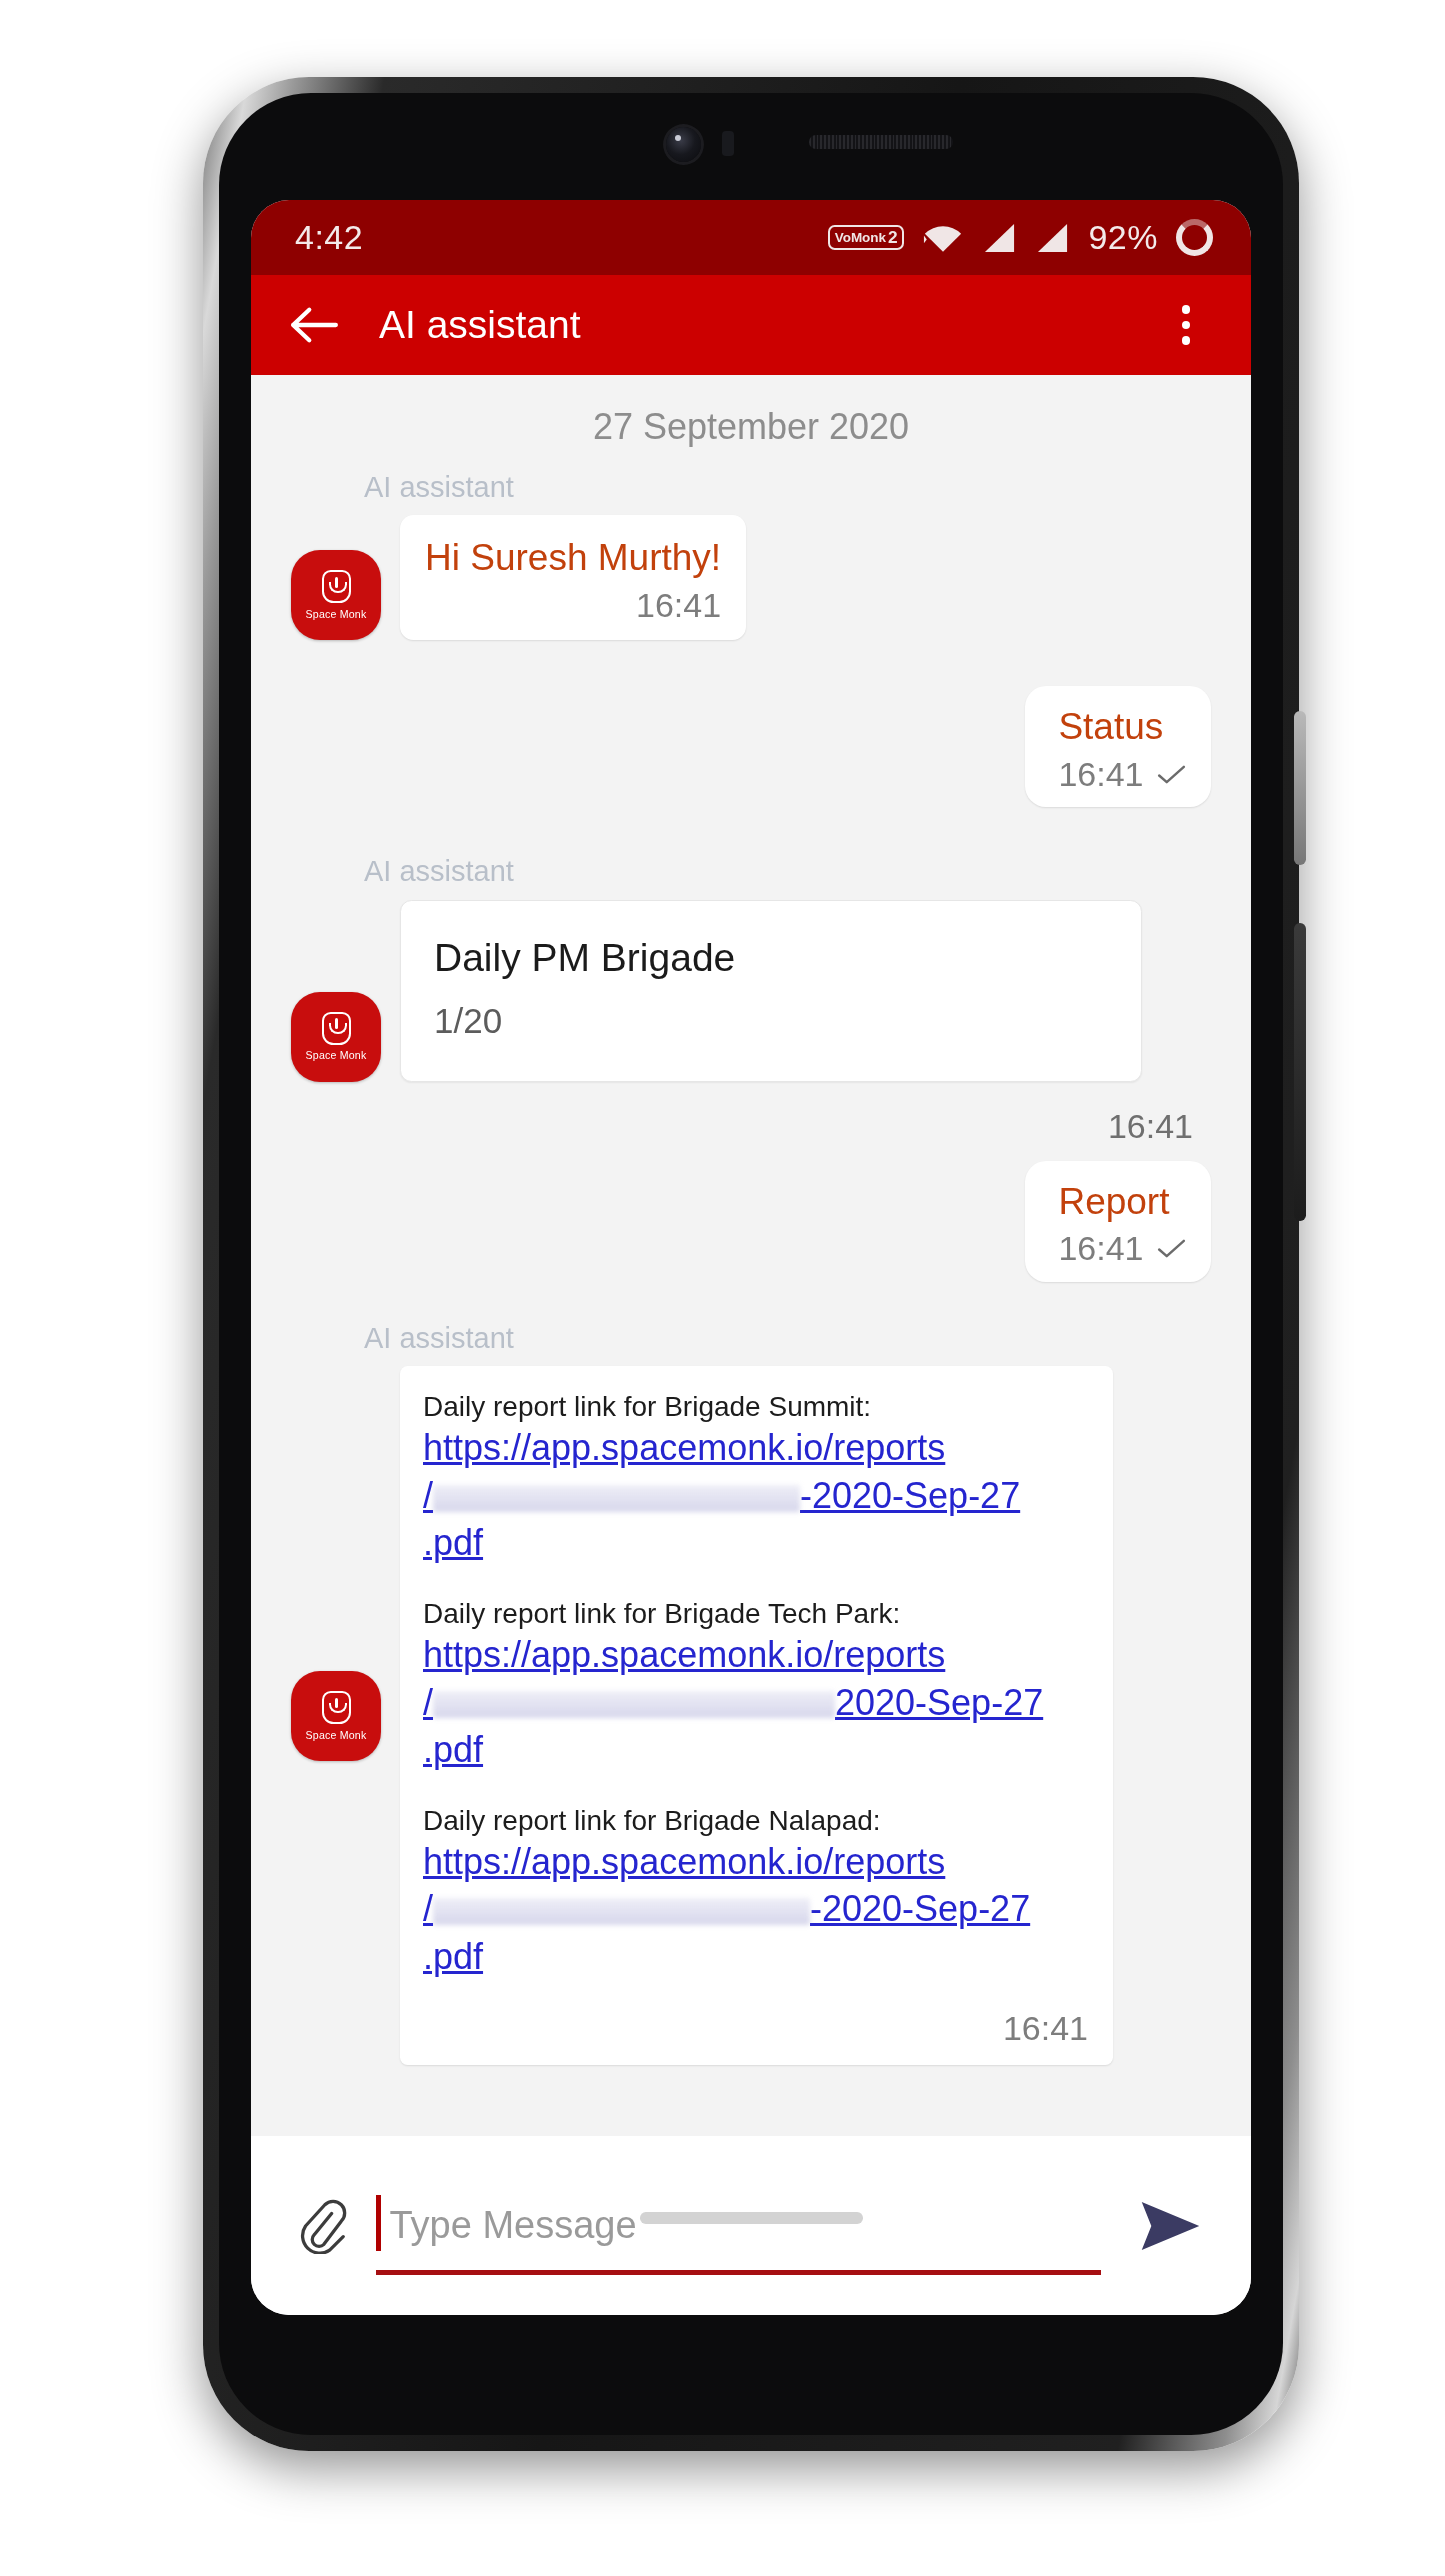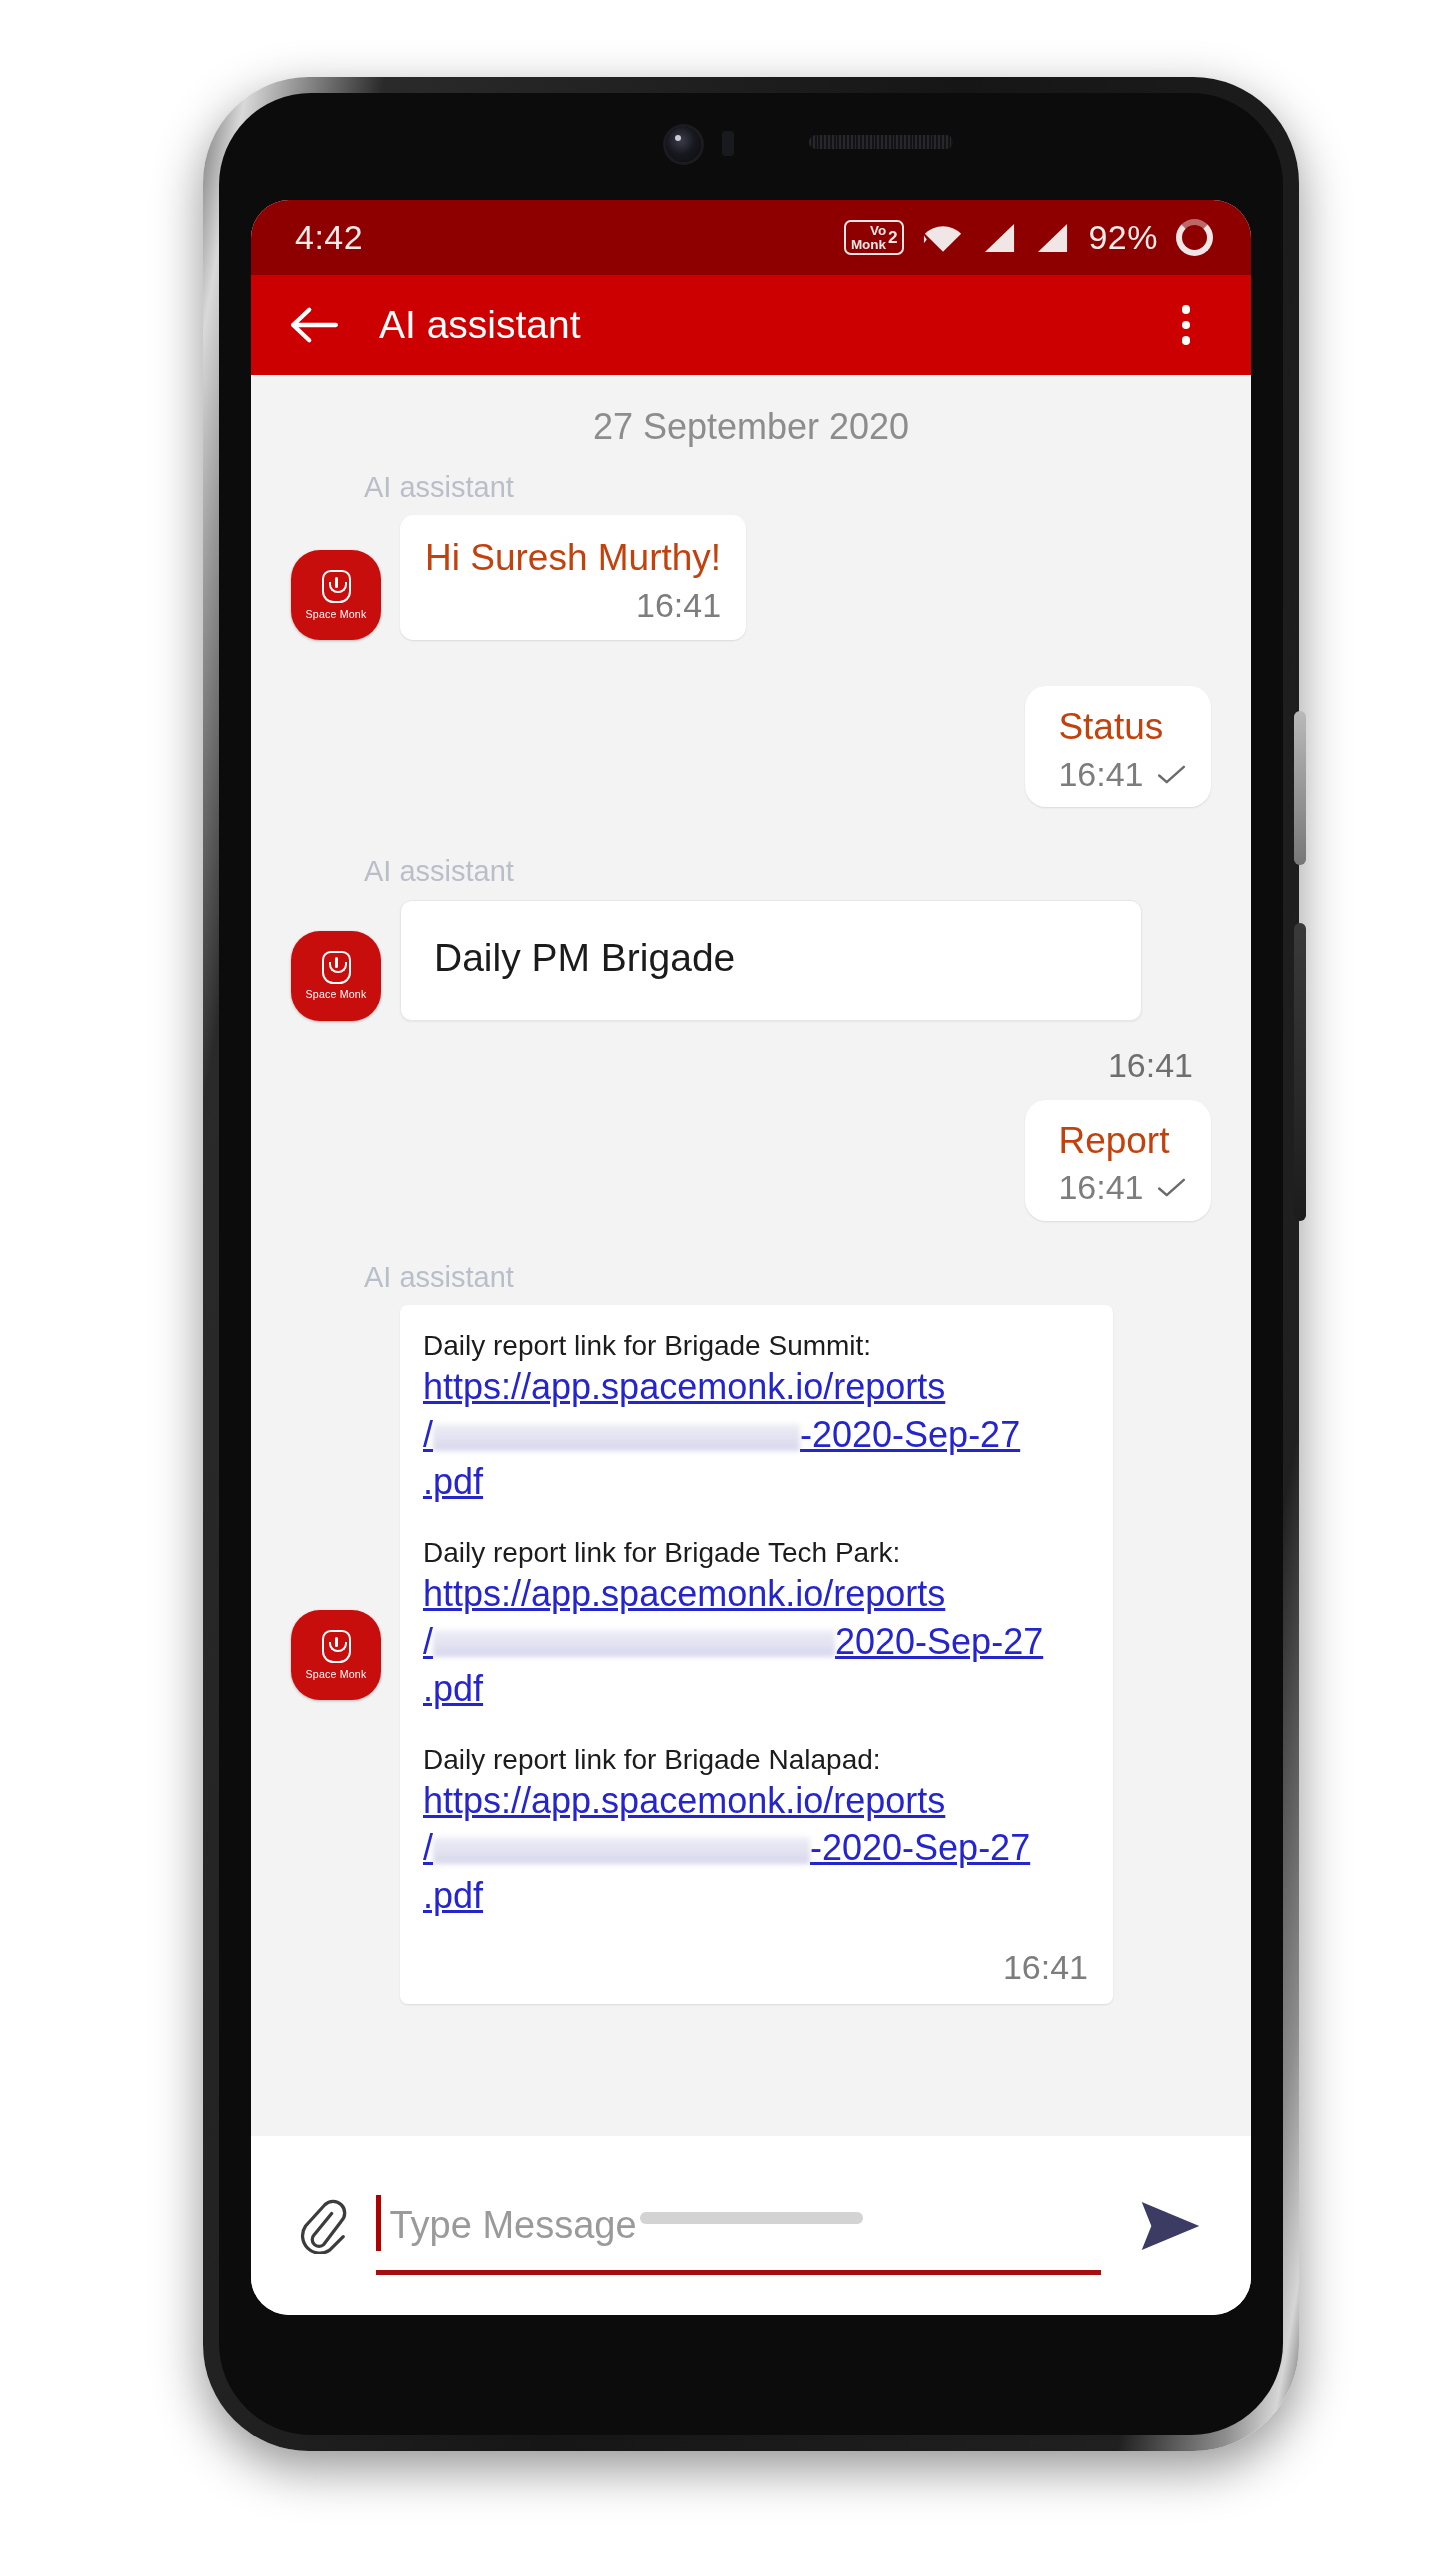--- a/index.html
+++ b/index.html
@@ -134,21 +134,21 @@
     color: #f0e6e6;
     padding: 1.9px 4.8px 1.9px 4.8px;
     font-size: 13.5px;
     line-height: 13.5px;
     font-weight: bold;
     display: flex;
     align-items: center;
     gap: 1.9px;
     font-family: "Liberation Sans", sans-serif;
   }
-  .vowifi .stack { display:flex; flex-direction: column; align-items:flex-end; }
+  .vowifi .stack { display:flex; flex-direction: row; align-items:flex-start; }
   .vowifi .num { font-size: 17.3px; line-height: 17.3px; }
 
   .ico-wifi { width: 42px; height: 32px; position: relative; }
   .ico-sig  { width: 35px; height: 32px; }
   .ico-batt-pct {
     color: #f3eaea;
     font-size: 34px;
     letter-spacing: 0.5px;
   }
   .ico-batt {
@@ -471,20 +471,21 @@
       </div>
 
       <div class="sender-label" style="margin-top:48px;">AI assistant</div>
       <div class="row in">
         <div class="avatar">
           <div class="logo-glyph"></div>
           <div class="logo-text">Space Monk</div>
         </div>
         <div class="card">
           <div class="card-title">Daily PM Brigade</div>
+          <div class="card-sub">1/20</div>
         </div>
       </div>
       <div class="standalone-time">16:41</div>
 
       <div class="row out" style="margin-top:5.8px;">
         <div class="bubble out">
           <div class="bubble-text">Report</div>
           <div class="meta">
             <span class="meta-time">16:41</span>
             <svg class="meta-check" viewBox="0 0 30 20">

